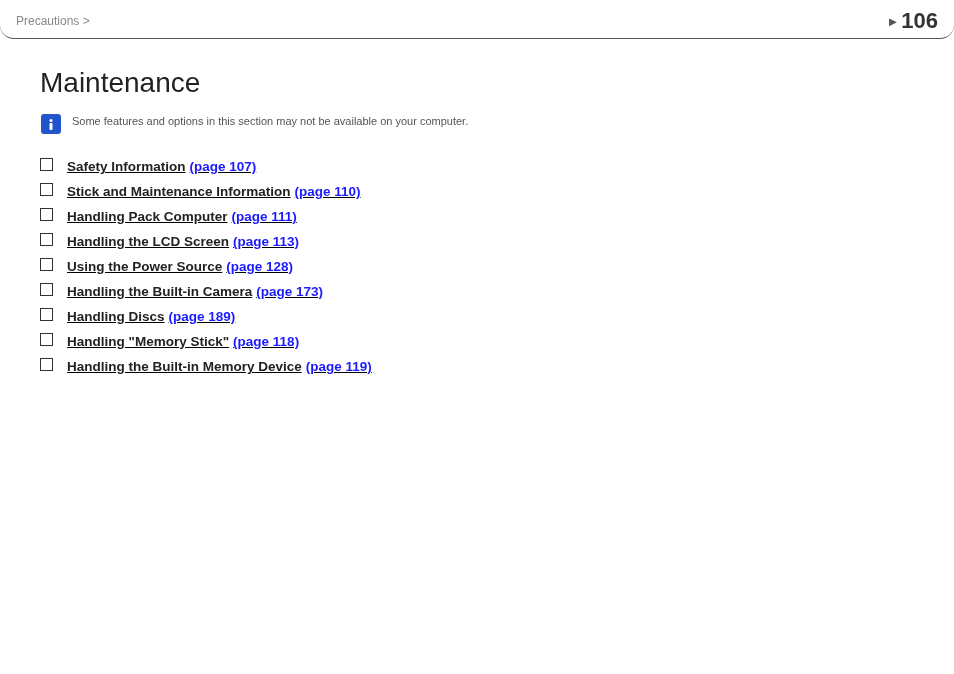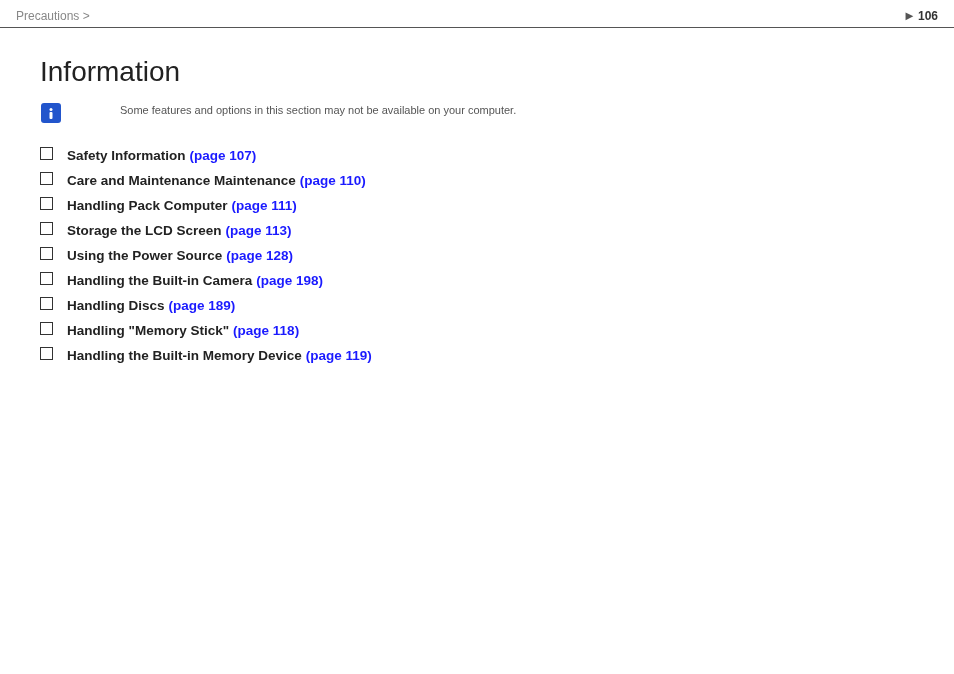--- a/index.html
+++ b/index.html
@@ -16,40 +16,41 @@
       overflow: hidden;
     }
 
     
     .breadcrumb-bar {
       display: flex;
       justify-content: space-between;
       align-items: center;
       padding: 8px 16px 4px 16px;
       border-bottom: 1px solid #555555;
+      border-radius: 14px;
     }
 
     .breadcrumb-text {
       font-size: 12px;
       color: #888888;
     }
 
     .page-number-container {
       display: flex;
       align-items: center;
     }
 
     .arrow-icon {
       font-size: 13px;
       color: #555555;
       margin-right: 2px;
     }
 
     .page-number {
-      font-size: 12px;
+      font-size: 22px;
       font-weight: bold;
       color: #333333;
     }
 
     
     .main-content {
       padding: 28px 40px 30px 40px;
     }
 
     
@@ -66,21 +67,20 @@
       color: #333333;
       margin-bottom: 18px;
       line-height: 1.5;
     }
 
     
     .note-box {
       display: flex;
       align-items: flex-start;
       margin-bottom: 22px;
-      gap: 48px;
     }
 
     .note-icon {
       width: 22px;
       height: 22px;
       margin-right: 10px;
       flex-shrink: 0;
       margin-top: 0px;
     }
 
@@ -93,20 +93,21 @@
       font-size: 11px;
       color: #555555;
       line-height: 1.5;
     }
 
     
     .toc-list {
       list-style: none;
       padding: 0;
       margin: 0;
+      text-decoration: underline;
     }
 
     .toc-list li {
       display: flex;
       align-items: baseline;
       margin-bottom: 8px;
       font-size: 13.5px;
     }
 
     .checkbox-icon {
@@ -139,21 +140,21 @@
 <div class="breadcrumb-bar">
   <span class="breadcrumb-text">Precautions &gt;</span>
   <div class="page-number-container">
     <span class="arrow-icon">►</span>
     <span class="page-number">106</span>
   </div>
 </div>
 
 <div class="main-content">
 
-  <h1 class="page-title">Information</h1>
+  <h1 class="page-title">Maintenance</h1>
 
 
   <div class="note-box">
     <div class="note-icon">
       <svg viewBox="0 0 22 22" xmlns="http://www.w3.org/2000/svg">
         <rect x="1" y="1" width="20" height="20" rx="3" ry="3" fill="#2255cc" stroke="none"></rect>
         <circle cx="11" cy="7.5" r="1.5" fill="white"></circle>
         <rect x="9.5" y="10" width="3" height="7" rx="1" fill="white"></rect>
         <circle cx="8" cy="11" r="1.2" fill="#2255cc" opacity="0"></circle>
       </svg>
@@ -162,42 +163,42 @@
   </div>
 
   <ul class="toc-list">
   <li>
         <span class="checkbox-icon"></span>
         <span class="item-label-bold">Safety Information</span>
         <span class="item-label-link">(page 107)</span>
       </li>
       <li>
         <span class="checkbox-icon"></span>
-        <span class="item-label-bold">Care and Maintenance Maintenance</span>
+        <span class="item-label-bold">Stick and Maintenance Information</span>
         <span class="item-label-link">(page 110)</span>
       </li>
       <li>
         <span class="checkbox-icon"></span>
         <span class="item-label-bold">Handling Pack Computer</span>
         <span class="item-label-link">(page 111)</span>
       </li>
       <li>
         <span class="checkbox-icon"></span>
-        <span class="item-label-bold">Storage the LCD Screen</span>
+        <span class="item-label-bold">Handling the LCD Screen</span>
         <span class="item-label-link">(page 113)</span>
       </li>
       <li>
         <span class="checkbox-icon"></span>
         <span class="item-label-bold">Using the Power Source</span>
         <span class="item-label-link">(page 128)</span>
       </li>
       <li>
         <span class="checkbox-icon"></span>
         <span class="item-label-bold">Handling the Built-in Camera</span>
-        <span class="item-label-link">(page 198)</span>
+        <span class="item-label-link">(page 173)</span>
       </li>
       <li>
         <span class="checkbox-icon"></span>
         <span class="item-label-bold">Handling Discs</span>
         <span class="item-label-link">(page 189)</span>
       </li>
       <li>
         <span class="checkbox-icon"></span>
         <span class="item-label-bold">Handling "Memory Stick"</span>
         <span class="item-label-link">(page 118)</span>

